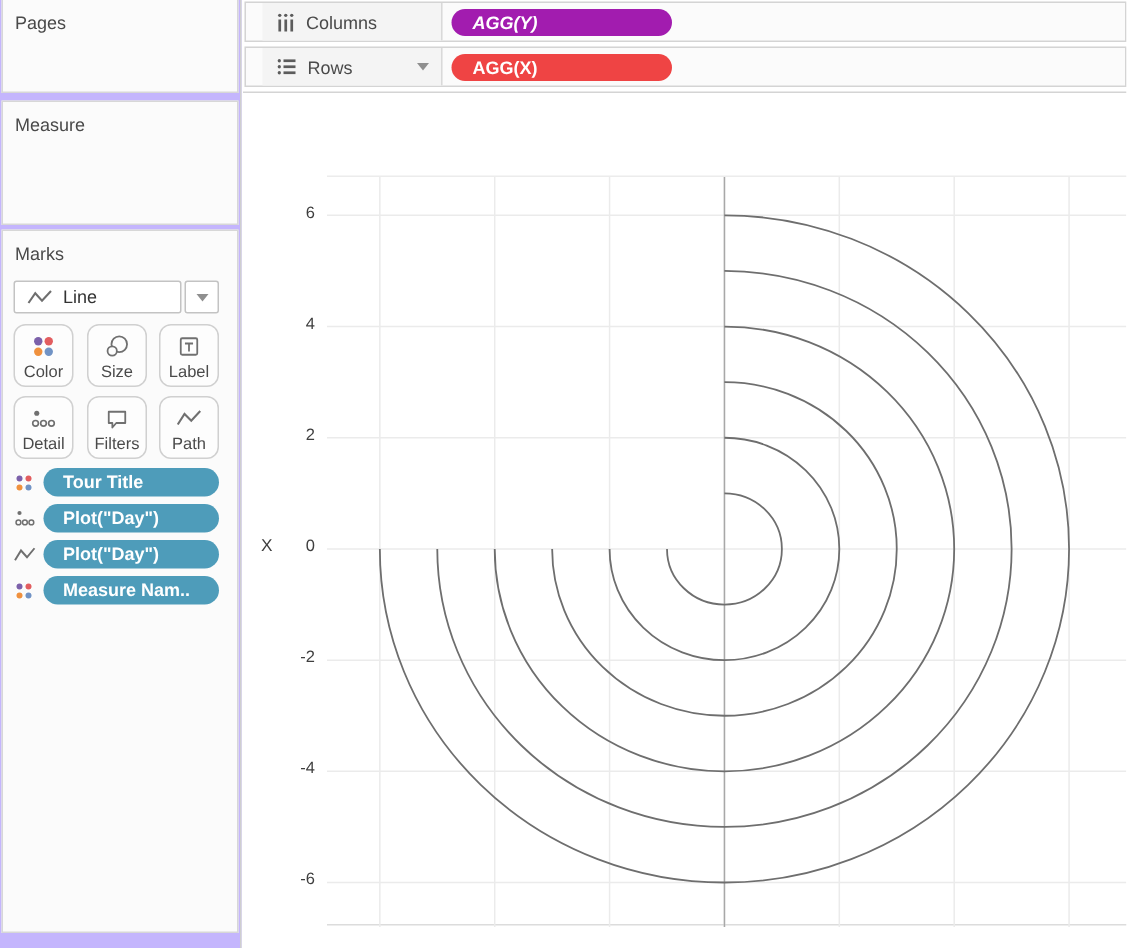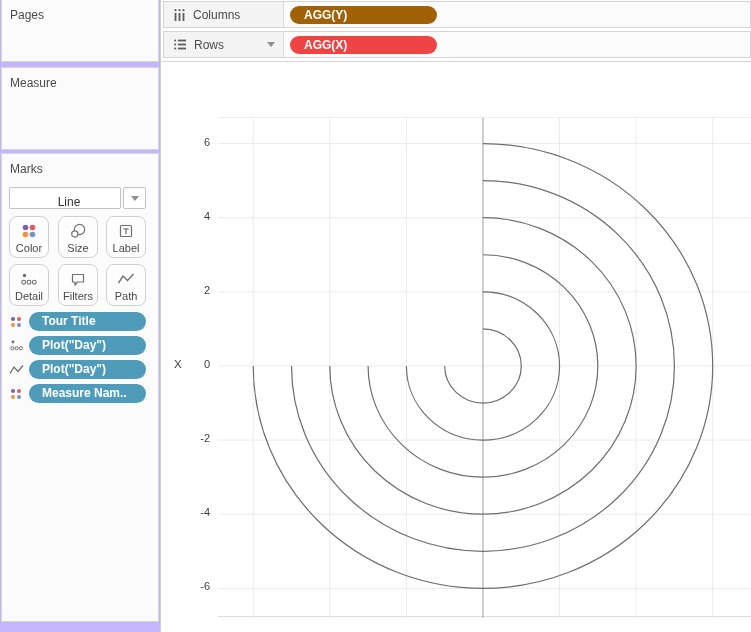--- a/index.html
+++ b/index.html
@@ -13,21 +13,21 @@
   .card { position:absolute; left:1px; width:158px; background:#fbfbfb;
     border:1px solid #d7d7d7; }
   .card-title { font-size:12px; color:#4a4a4a; padding:8px 0 0 8px; }
   .card-pages  { top:0;   height:62px; border-top:none; }
   .card-filters{ top:67px; height:83px; }
   .card-marks  { top:153px; height:469px; }
 
   
   .dd-main { position:absolute; left:7px; top:33px; width:112px; height:22px;
     background:#fff; border:1px solid #c3c3c3; border-radius:2px;
-    display:flex; align-items:center; gap:7px; padding-left:8px;flex-direction:column; }
+    display:flex; align-items:center; gap:7px; padding-left:8px; }
   .dd-main span { font-size:12px; color:#333; }
   .dd-arrow { position:absolute; left:121px; top:33px; width:23px; height:22px;
     background:#fff; border:1px solid #c3c3c3; border-radius:2px;
     display:flex; align-items:center; justify-content:center; }
   .caret { width:0; height:0; border-left:4px solid transparent;
     border-right:4px solid transparent; border-top:5px solid #8f8f8f; }
 
   
   .mbtn { position:absolute; width:40px; height:42px; background:#fdfdfd;
     border:1px solid #d0d0d0; border-radius:8px; display:flex; flex-direction:column;
@@ -42,21 +42,21 @@
   .pill-row .picon { position:absolute; left:0; top:0; width:20px; height:19px;
     display:flex; align-items:center; justify-content:center; }
   .mpill { position:absolute; left:23px; top:0; width:117px; height:19px;
     border-radius:10px; color:#fff; font-size:12px; font-weight:600;
     line-height:19px; padding-left:13px; white-space:nowrap; overflow:hidden; }
 
   
   .shelves { position:absolute; left:162px; top:0; width:589px; height:62px;
     background:#fff; border-bottom:1px solid #d4d4d4; }
   .shelf { position:absolute; left:1px; width:588px; height:27px;
-    background:#fbfbfb; border:1px solid #d4d4d4; display:flex; }
+    background:#fbfbfb; border:1px solid #d4d4d4; display:flex;padding-left:11px; }
   .shelf-columns { top:1px; } .shelf-rows { top:31px; }
   .shelf-label { width:120px; background:#f4f4f4; border-right:1px solid #d9d9d9;
     display:flex; align-items:center; gap:7px; padding-left:9px; position:relative; }
   .shelf-label span { font-size:12px; color:#4a4a4a; }
   .shelf-label .caret { position:absolute; right:8px; }
   .shelf-body { flex:1; display:flex; align-items:center; padding-left:6px; }
   .gpill { width:147px; height:18px; border-radius:9px; color:#fff;
     font-size:12px; font-weight:700; line-height:18px; padding-left:14px; }
 
   
@@ -199,21 +199,21 @@
               <rect x="1.6" y="5" width="1.8" height="8"></rect>
             <circle cx="6.5" cy="2.2" r="1.1"></circle>
               <rect x="5.6" y="5" width="1.8" height="8"></rect>
             <circle cx="10.5" cy="2.2" r="1.1"></circle>
               <rect x="9.6" y="5" width="1.8" height="8"></rect>
           </g>
         </svg>
         <span>Columns</span>
       </div>
       <div class="shelf-body">
-        <div class="gpill" id="pill-agg-y" style="background: #a16207;">AGG(Y)</div>
+        <div class="gpill" id="pill-agg-y" style="background: #a21caf; font-style: italic;">AGG(Y)</div>
       </div>
     </div>
     <div class="shelf shelf-rows">
       <div class="shelf-label">
         <svg width="14" height="13" viewBox="0 0 14 13">
           <g fill="#5c5c5c">
             <circle cx="2.2" cy="2.5" r="1.1"></circle>
               <rect x="5" y="1.6" width="8" height="1.8"></rect>
             <circle cx="2.2" cy="6.5" r="1.1"></circle>
               <rect x="5" y="5.6" width="8" height="1.8"></rect>

